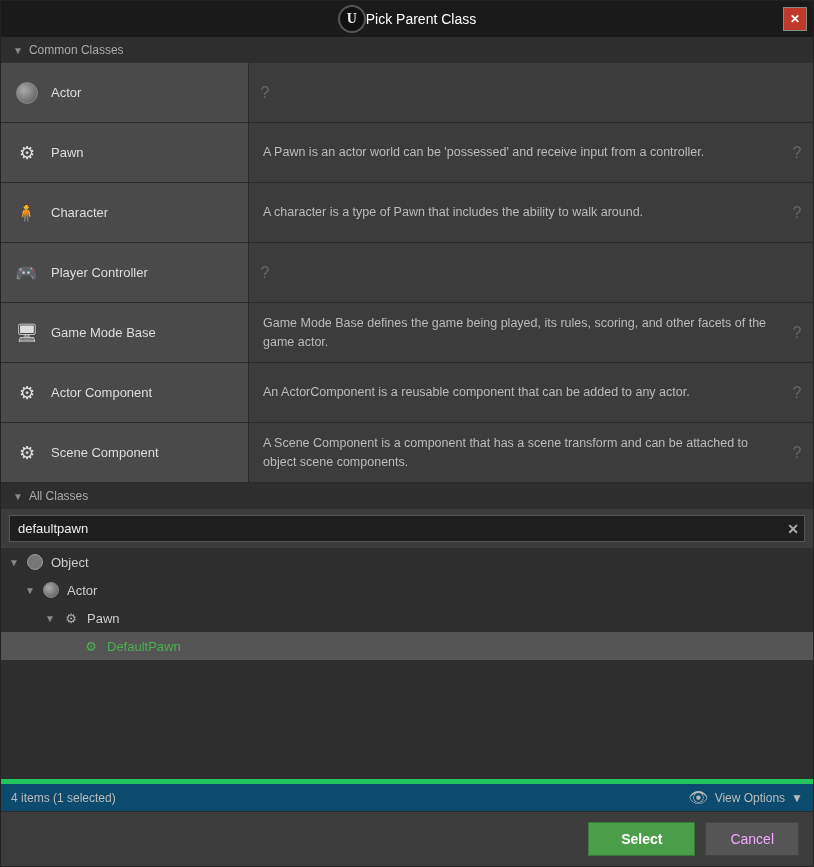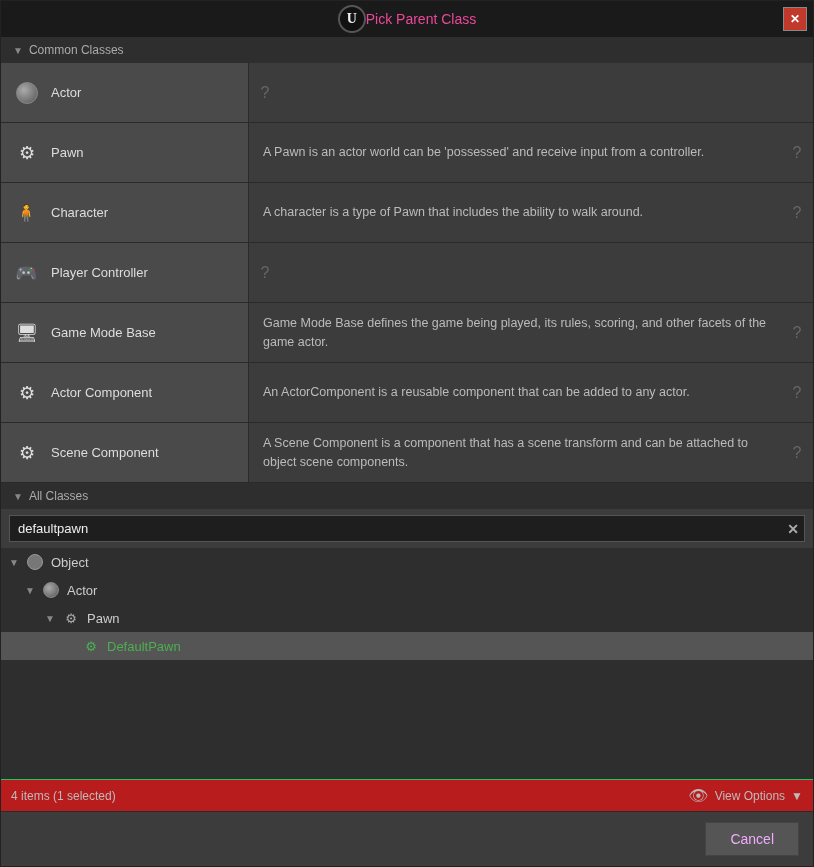--- a/index.html
+++ b/index.html
@@ -27,21 +27,21 @@
     .title-bar {
       background: #1a1a1a;
       height: 36px;
       display: flex;
       align-items: center;
       justify-content: center;
       position: relative;
       flex-shrink: 0;
     }
     .title-bar .title {
-      color: #ec4899;
+      color: #ffffff;
       font-size: 14px;
       font-weight: normal;
     }
     .title-bar .close-btn {
       position: absolute;
       right: 6px;
       width: 24px;
       height: 24px;
       background: #c0392b;
       border: 1px solid #888;
@@ -193,22 +193,22 @@
       font-size: 13px;
     }
     .tree-label.green {
       color: #4caf50;
     }
     .status-bar {
       display: flex;
       align-items: center;
       justify-content: space-between;
       padding: 4px 10px;
-      background: #b91c1c;
-      border-top: 1px solid #22c55e;
+      background: #0c4a6e;
+      border-top: 5px solid #22c55e;
       flex-shrink: 0;
       min-height: 32px;
     }
     .status-text {
       font-size: 12px;
       color: #bbb;
     }
     .view-options {
       display: flex;
       align-items: center;
@@ -464,15 +464,16 @@
       <span class="status-text">4 items (1 selected)</span>
       <div class="view-options">
         <span class="view-eye">👁</span>
         <span>View Options</span>
         <span>▼</span>
       </div>
     </div>
   </div>
 
   <div class="button-bar">
+    <button class="btn-select">Select</button>
     <button class="btn-cancel">Cancel</button>
   </div>
 </div>
 
 </body></html>

